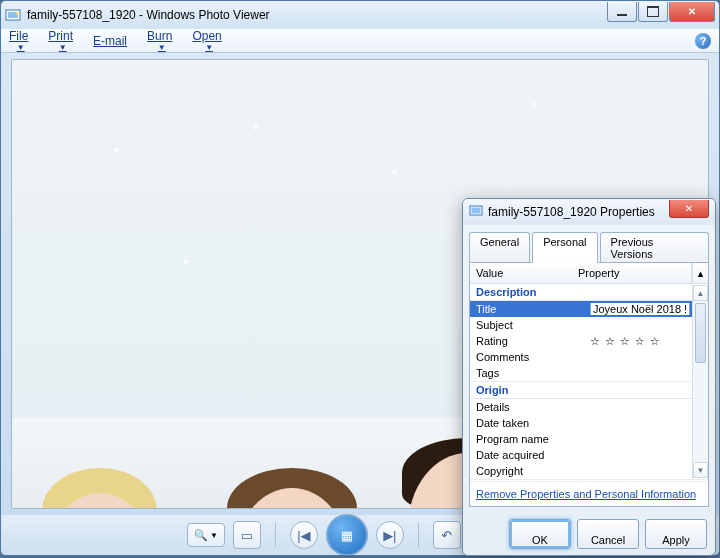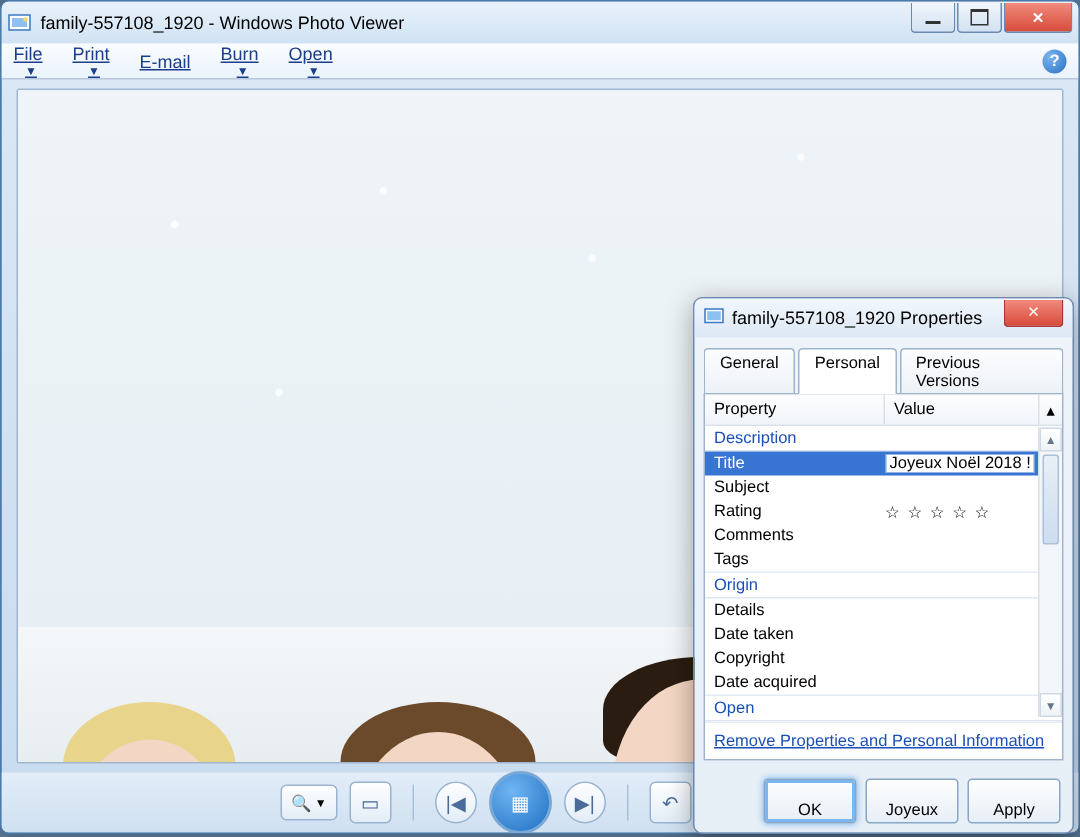--- a/index.html
+++ b/index.html
@@ -64,21 +64,21 @@
   .tabbody { margin:0 6px 6px 6px; background:#fff; border:1px solid #9fb4cb; flex:1; display:flex; flex-direction:column; overflow:hidden; position:relative;}
   .propheader { display:flex; font-size:11px; border-bottom:1px solid #d8e0ea; background:linear-gradient(#fdfdfe,#f0f4f9);}
   .propheader .col { padding:4px 6px;}
   .colP { width:120px; border-right:1px solid #d8e0ea;}
   .colV { flex:1;}
   .upbtn { width:16px; border-left:1px solid #d8e0ea; display:flex; align-items:center; justify-content:center; cursor:pointer;}
   .plist { flex:1; overflow:hidden; font-size:11px;}
   .prow { display:flex; padding:1px 6px; align-items:center; height:16px;}
   .prow .lbl { width:114px; overflow:hidden; white-space:nowrap;}
   .prow .val { flex:1; overflow:hidden; white-space:nowrap; color:#000;}
-  .grouph { color:#1a4fb8; font-weight:normal; padding:2px 6px; border-top:1px solid #e6ecf3; border-bottom:1px solid #dee6ef; background:#fff;}
+  .grouph { color:#1a4fb8; font-weight:bold; padding:2px 6px; border-top:1px solid #e6ecf3; border-bottom:1px solid #dee6ef; background:#fff;}
   .grouph.first { border-top:none;}
   .selrow { background:#3874d1; color:#fff;}
   .selrow .val { color:#fff;}
   .editval { background:#fff; color:#000; border:1px solid #7aa3d8; padding:0 2px; height:14px; margin:-1px 0; font-size:11px;}
   .stars { color:#9ab; letter-spacing:1px;}
   .removelink { padding:6px; color:#1a4fb8; text-decoration:underline; cursor:pointer; font-size:11px; border-top:1px solid #e6ecf3;}
   .dlgbtns { display:flex; justify-content:flex-end; gap:6px; padding:6px 8px;}
   .dlgbtn { min-width:62px; height:21px; border:1px solid #8aa6c5; border-radius:3px; background:linear-gradient(#fefefe,#e7eef7); cursor:pointer; font-size:11px; padding:14px 8px;}
   .dlgbtn.primary { box-shadow:0 0 0 2px #7bb6ef inset, 0 0 4px #7bb6ef;}
   .scrollbar { position:absolute; right:0; top:22px; bottom:28px; width:16px; background:#f2f5f9; border-left:1px solid #d8e0ea;}
@@ -189,22 +189,22 @@
     <span class="spacer"></span>
     <div class="pclose">✕</div>
   </div>
   <div class="tabs">
     <div class="tab">General</div>
     <div class="tab active">Personal</div>
     <div class="tab">Previous Versions</div>
   </div>
   <div class="tabbody">
     <div class="propheader">
+      <div class="col colV">Value</div>
       <div class="col colP">Property</div>
-      <div class="col colV">Value</div>
       <div class="upbtn">▴</div>
     </div>
     <div class="plist">
       <div class="grouph first">Description</div>
       <div class="prow selrow">
         <div class="lbl">Title</div>
         <div class="val"><span class="editval">Joyeux Noël 2018 !</span></div>
       </div>
       <div class="prow">
           <div class="lbl">Subject</div>
@@ -225,39 +225,43 @@
       <div class="grouph">Origin</div>
       <div class="prow">
           <div class="lbl">Details</div>
           <div class="val"></div>
         </div>
       <div class="prow">
           <div class="lbl">Date taken</div>
           <div class="val"></div>
         </div>
       <div class="prow">
+          <div class="lbl">Program name</div>
+          <div class="val"></div>
+        </div>
+      <div class="prow">
+          <div class="lbl">Date acquired</div>
+          <div class="val"></div>
+        </div>
+      <div class="prow">
           <div class="lbl">Copyright</div>
-          <div class="val"></div>
-        </div>
-      <div class="prow">
-          <div class="lbl">Date acquired</div>
           <div class="val"></div>
         </div>
       <div class="grouph">Open</div>
       <div class="prow">
           <div class="lbl">Image ID</div>
           <div class="val"></div>
         </div>
 
     </div>
     <div class="scrollbar">
       <div class="arrow">▲</div>
       <div class="thumb"></div>
       <div class="arrow dn">▼</div>
     </div>
     <div class="removelink">Remove Properties and Personal Information</div>
   </div>
   <div class="dlgbtns">
     <button class="dlgbtn primary">OK</button>
-    <button class="dlgbtn">Joyeux</button>
+    <button class="dlgbtn">Cancel</button>
     <button class="dlgbtn">Apply</button>
   </div>
 </div>
 
 </body></html>

